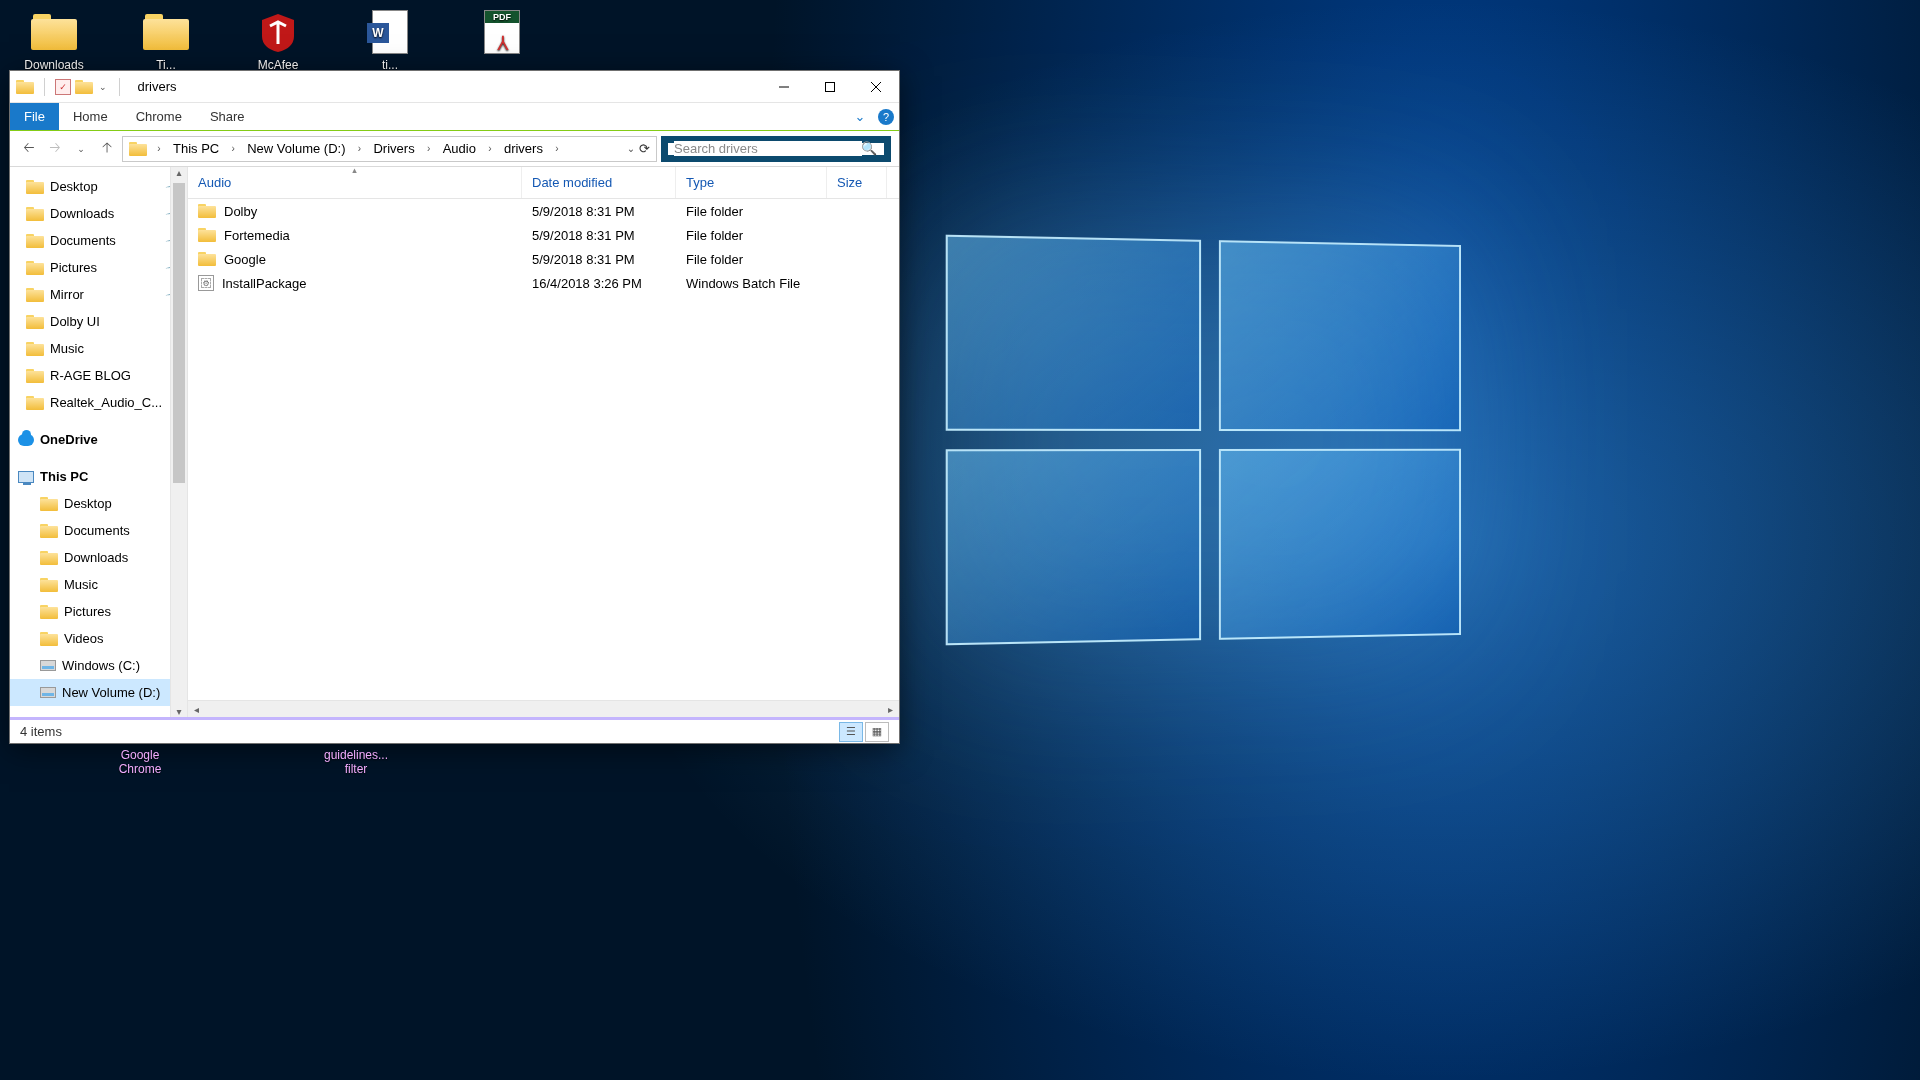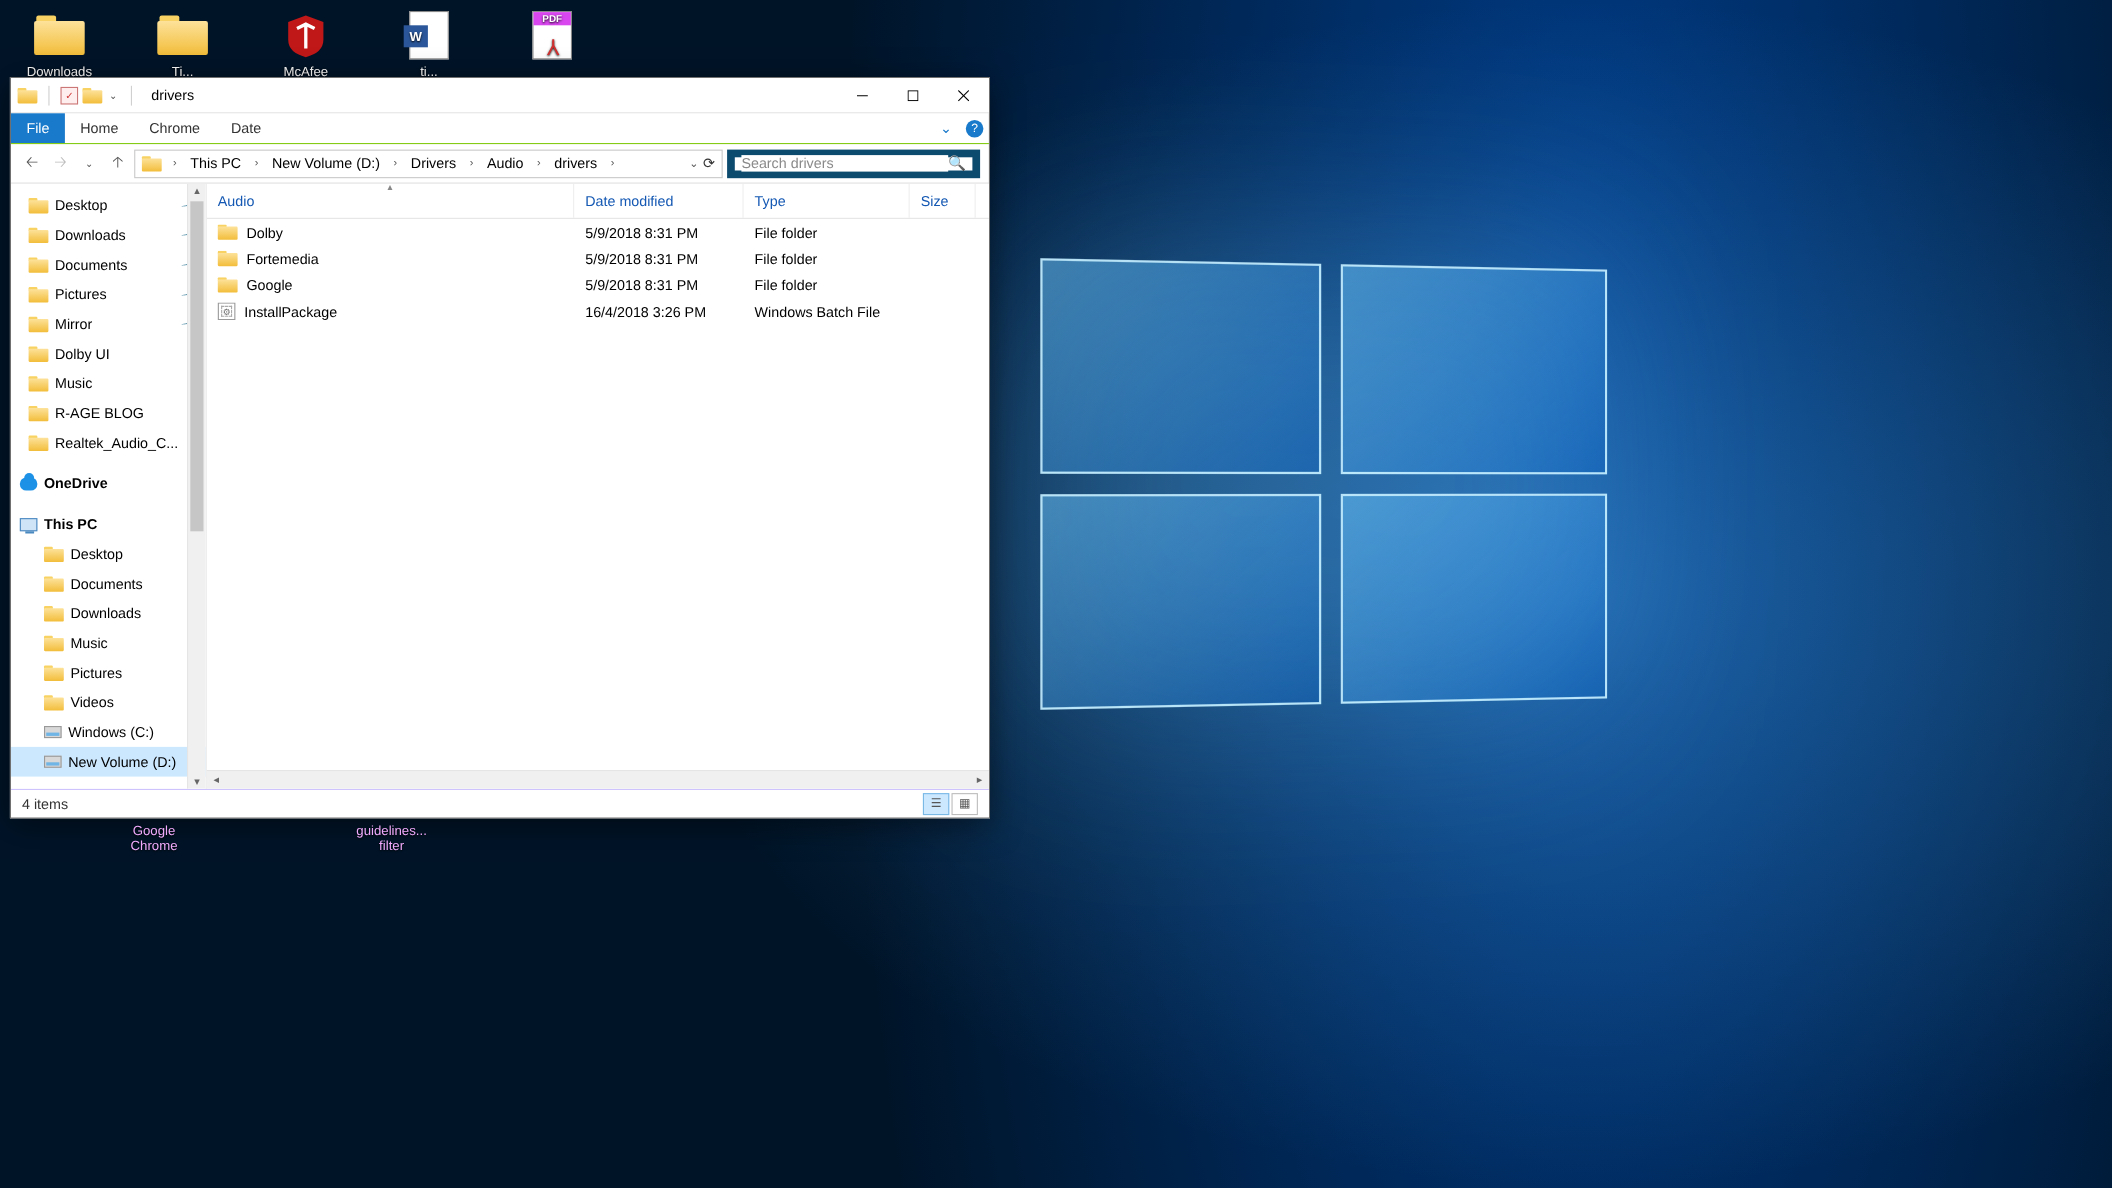--- a/index.html
+++ b/index.html
@@ -134,21 +134,21 @@
   font-size:8px;display:flex;align-items:center;justify-content:center;color:#666; }
 .bat-ico::before{content:"";position:absolute;inset:2px;border:1px dashed #aaa;}
 
 
 .hscroll { height:17px; background:#f0f0f0; border-top:1px solid #e5e5e5; display:flex;
   align-items:center; font-size:10px; color:#666; }
 .hscroll .lt,.hscroll .rt{width:17px;text-align:center}
 .hscroll .track{flex:1;height:100%;position:relative}
 
 
-.status { height:26px; border-top:1px solid #c4b5fd; display:flex; align-items:center;
+.status { height:26px; border-top:3px solid #c4b5fd; display:flex; align-items:center;
   padding:0 10px; font-size:13px; color:#333; background:#fff; }
 .status .viewbtns{margin-left:auto;display:flex;gap:2px}
 .vbtn{width:24px;height:20px;border:1px solid #bcbcbc;display:flex;align-items:center;
   justify-content:center;font-size:11px;background:#fff;color:#555;}
 .vbtn.active{background:#cce8ff;border-color:#7ab8e6;}
 
 
 .tb-remnant { position:absolute; top:748px; left:100px; display:flex; gap:28px; color:#f0abfc;
   font-size:12px; text-shadow:0 1px 2px #000; }
 </style>
@@ -190,21 +190,21 @@
       <div class="glyph">
         <div style="width:36px;height:44px;background:#fff;border:1px solid #888;position:relative">
           <div style="position:absolute;left:-6px;top:12px;width:22px;height:20px;background:#2b579a;color:#fff;font-size:12px;font-weight:bold;display:flex;align-items:center;justify-content:center">W</div>
         </div>
       </div>
       <div>ti...</div>
     </div>
     <div class="di">
       <div class="glyph">
         <div style="width:36px;height:44px;background:#fff;border:1px solid #888;position:relative">
-          <div style="position:absolute;top:0;left:0;right:0;height:12px;background:#d946ef;color:#fff;font-size:9px;font-weight:bold;display:flex;align-items:center;justify-content:center">PDF</div>
+          <div style="position:absolute;top:0;left:0;right:0;height:12px;background:#14532d;color:#fff;font-size:9px;font-weight:bold;display:flex;align-items:center;justify-content:center">PDF</div>
           <div style="position:absolute;top:18px;left:8px;width:20px;height:20px;color:#d32f2f;font-size:20px">⅄</div>
         </div>
       </div>
       <div></div>
     </div>
   </div>
 
 <div class="explorer">
 
   <div class="titlebar">
@@ -236,21 +236,21 @@
             <line x1="10" y1="0" x2="0" y2="10" stroke="#000"></line>
           </svg>
       </div>
     </div>
   </div>
 
   <div class="ribbon">
     <div class="rtab file">File</div>
     <div class="rtab">Home</div>
     <div class="rtab">Chrome</div>
-    <div class="rtab">Date</div>
+    <div class="rtab">Share</div>
     <div class="spacer"></div>
     <div class="rib-caret">⌄</div>
     <div class="rib-help">
         <div class="help-badge">?</div>
       </div>
   </div>
 
   <div class="navbar">
     <div class="nvbtn">🡠</div>
     <div class="nvbtn disabled">🡢</div>

